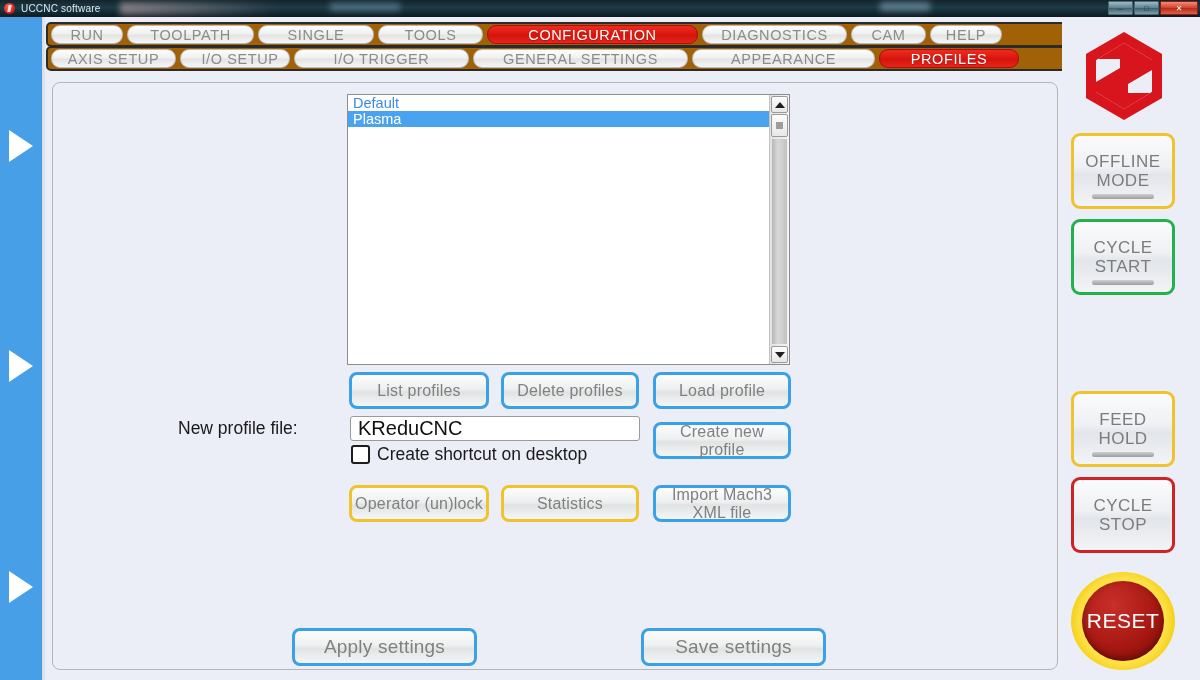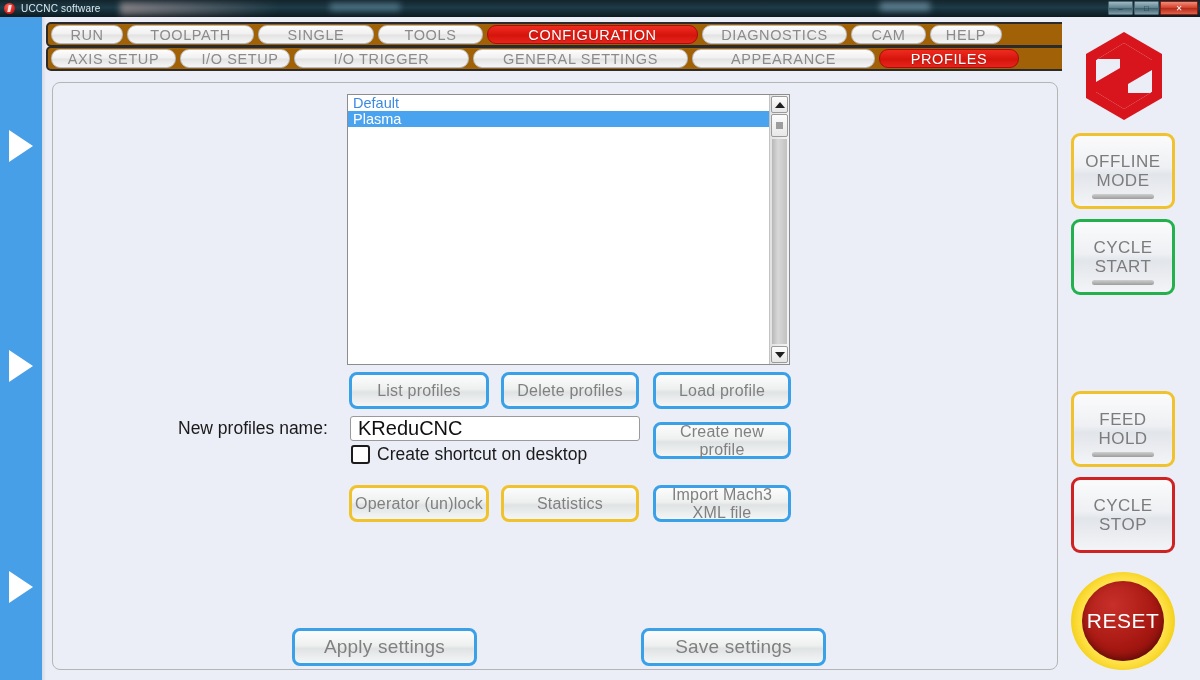--- a/index.html
+++ b/index.html
@@ -263,21 +263,21 @@
       <div class="sb-btn dn">
           <div class="tri-d"></div>
         </div>
     </div>
   </div>
 
   <div class="ubtn" style="left:349px;top:372px;width:140px;height:37px">List profiles</div>
   <div class="ubtn" style="left:501px;top:372px;width:138px;height:37px">Delete profiles</div>
   <div class="ubtn" style="left:653px;top:372px;width:138px;height:37px">Load profile</div>
 
-  <div class="fieldlabel" style="left:178px;top:418px">New profiles name:</div>
+  <div class="fieldlabel" style="left:178px;top:418px">New profile file:</div>
   <input class="tinput" type="text" value="KReduCNC" style="">
   <div class="ubtn" style="left:653px;top:422px;width:138px;height:37px">Create new profile</div>
 
   <div class="cbrow">
     <div class="cbox"></div>
     <div class="cblabel">Create shortcut on desktop</div>
   </div>
 
   <div class="ubtn gold" style="left:349px;top:485px;width:140px;height:37px">Operator (un)lock</div>
   <div class="ubtn gold" style="left:501px;top:485px;width:138px;height:37px">Statistics</div>

